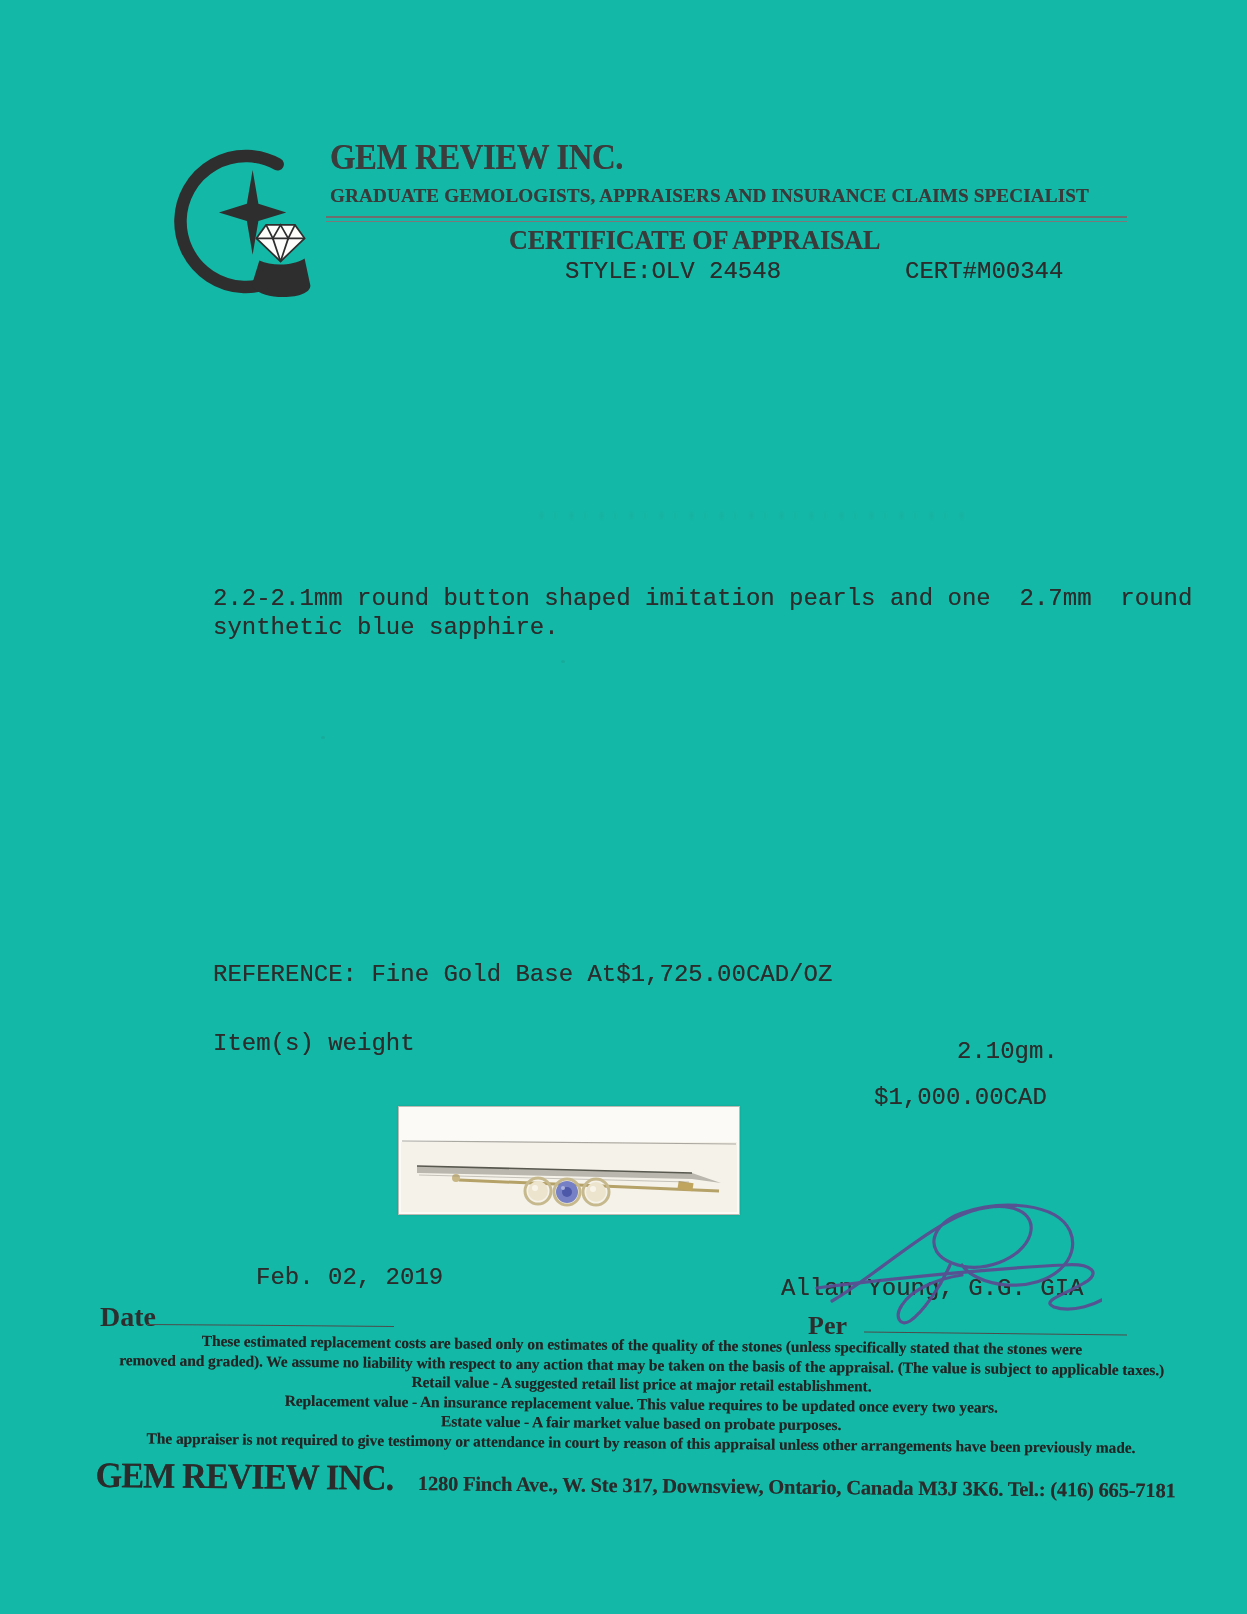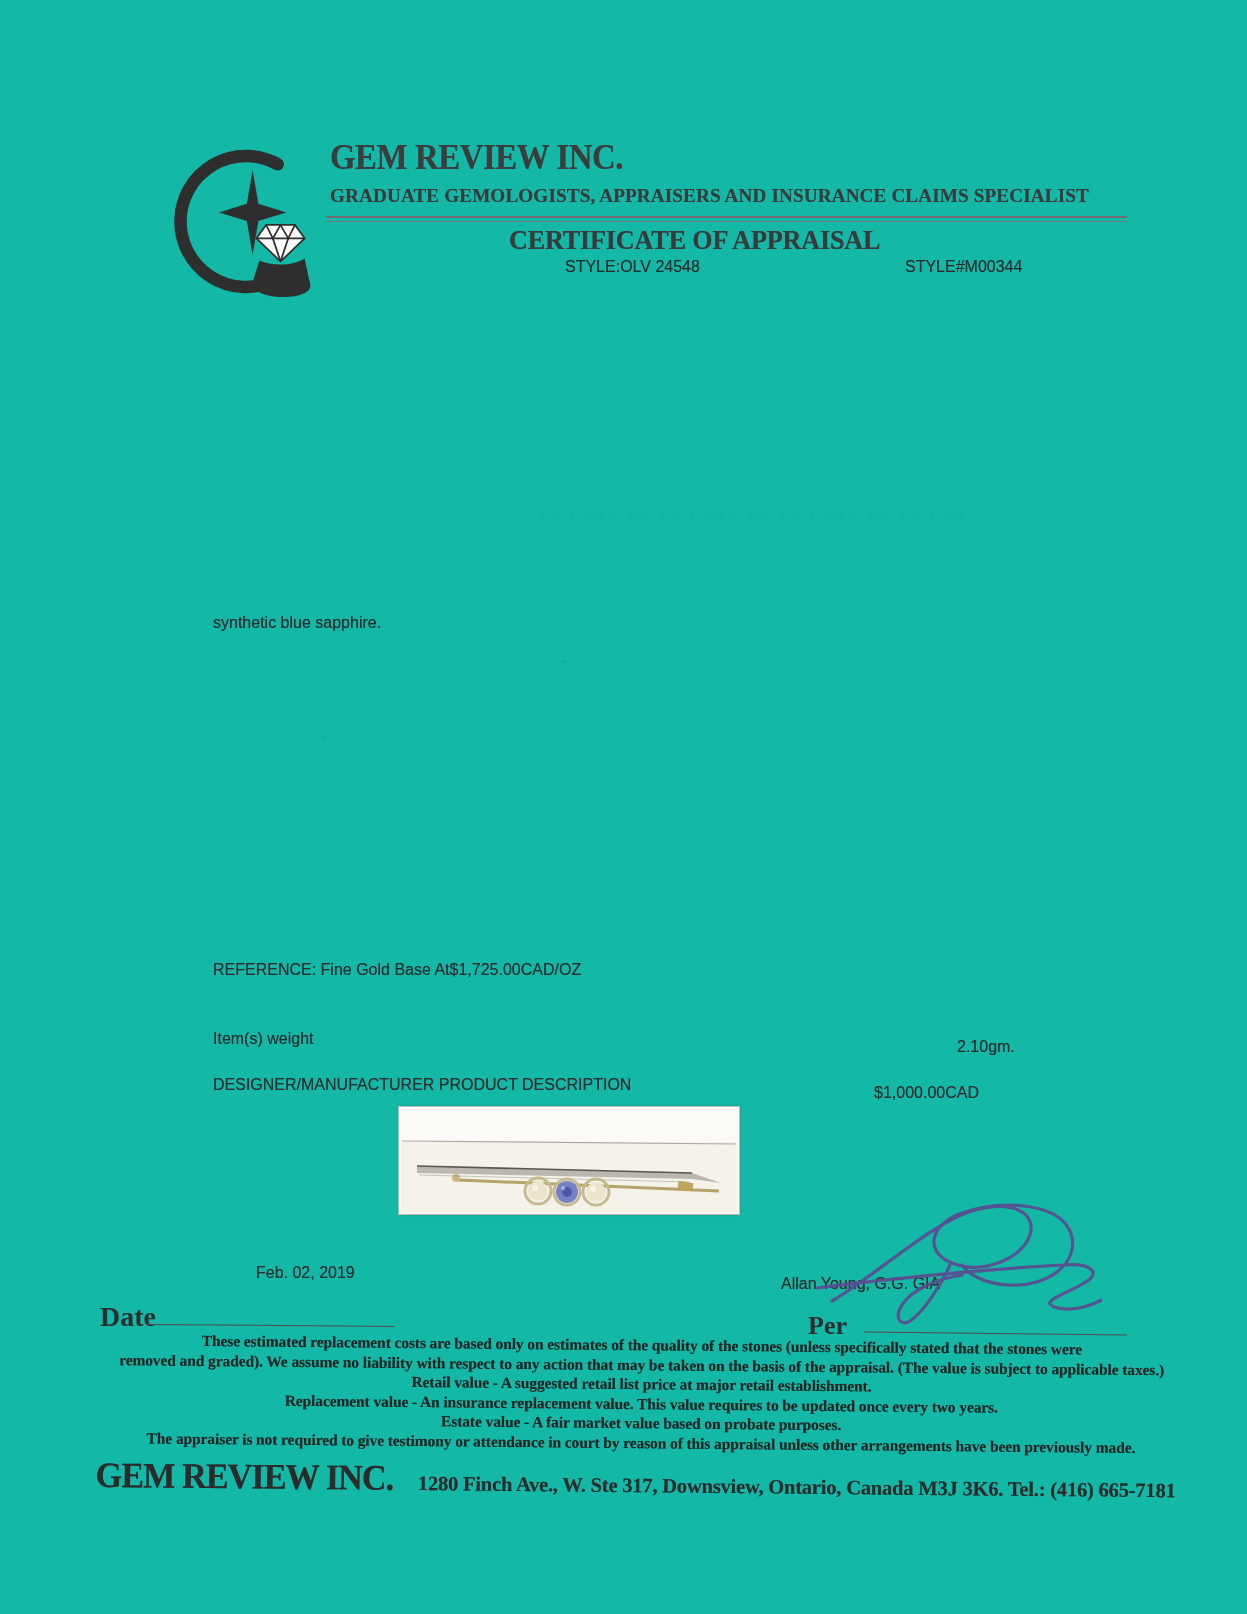--- a/index.html
+++ b/index.html
@@ -8,22 +8,22 @@
     width:1247px;height:1614px;
     margin:0 auto;
     background:#14b8a6;
     overflow:hidden;
     font-family:"Liberation Serif", serif;
     color:#333;
     text-align:center;
   }
   .abs{position:absolute;}
   .mono{
-    font-family:Liberation Sans, sans-serif;
-    font-size:16px;
+    font-family:Liberation Mono, monospace;
+    font-size:24px;
     color:#2c2c2c;
     white-space:pre;
     text-shadow:0 0 0.5px rgba(40,40,40,0.55);
   }
   
   .logo{left:166px;top:143px;width:154px;height:158px;}
   .company-name{
     left:330px;top:138px;
     font-size:35px;font-weight:bold;color:#3c3c3c;
     letter-spacing:-0.5px;white-space:nowrap;
@@ -139,32 +139,32 @@
       <path d="M94,97 L144,97 M111,97 L119,121 M127,97 L119,121" fill="none"></path>
     </g>
     <path d="M97,120 C110,126 131,126 144,118 L150,146 C150,153 139,158 122,158 C105,158 93,153 89,146 Z" fill="#2e2e2e"></path>
   </svg>
 
   <div class="abs company-name">GEM REVIEW INC.</div>
   <div class="abs tagline">GRADUATE GEMOLOGISTS, APPRAISERS AND INSURANCE CLAIMS SPECIALIST</div>
   <div class="abs double-rule"></div>
   <div class="abs cert-title">CERTIFICATE OF APPRAISAL</div>
   <div class="abs mono style-number">STYLE:OLV 24548</div>
-  <div class="abs mono cert-number">STYLE#M00344</div>
+  <div class="abs mono cert-number">CERT#M00344</div>
 
   <div class="abs scan-smudge"></div>
   <div class="abs speck speck-a"></div>
   <div class="abs speck speck-b"></div>
 
+  <div class="abs mono desc-2">2.2-2.1mm round button shaped imitation pearls and one  2.7mm  round</div>
   <div class="abs mono desc-3">synthetic blue sapphire.</div>
 
   <div class="abs mono reference-line">REFERENCE: Fine Gold Base At$1,725.00CAD/OZ</div>
   <div class="abs mono weight-label">Item(s) weight</div>
   <div class="abs mono weight-value">2.10gm.</div>
-  <div class="abs mono designer-label">DESIGNER/MANUFACTURER PRODUCT DESCRIPTION</div>
   <div class="abs mono appraised-value">$1,000.00CAD</div>
 
   <div class="abs photo">
     <svg viewBox="0 0 340 107" width="340" height="107" aria-hidden="true">
       <rect x="0" y="0" width="340" height="107" fill="#fbfaf6"></rect>
       <rect x="2" y="35" width="336" height="70" fill="#f5f2ea"></rect>
       <line x1="3" y1="34" x2="337" y2="37" stroke="#97958d" stroke-width="1.2" opacity="0.8"></line>
 
       <path d="M60,73 L320,84" stroke="#b5a268" stroke-width="3" fill="none"></path>
       <rect x="279" y="75" width="15" height="8" fill="#c0a55e" transform="rotate(9 286 79)"></rect>

